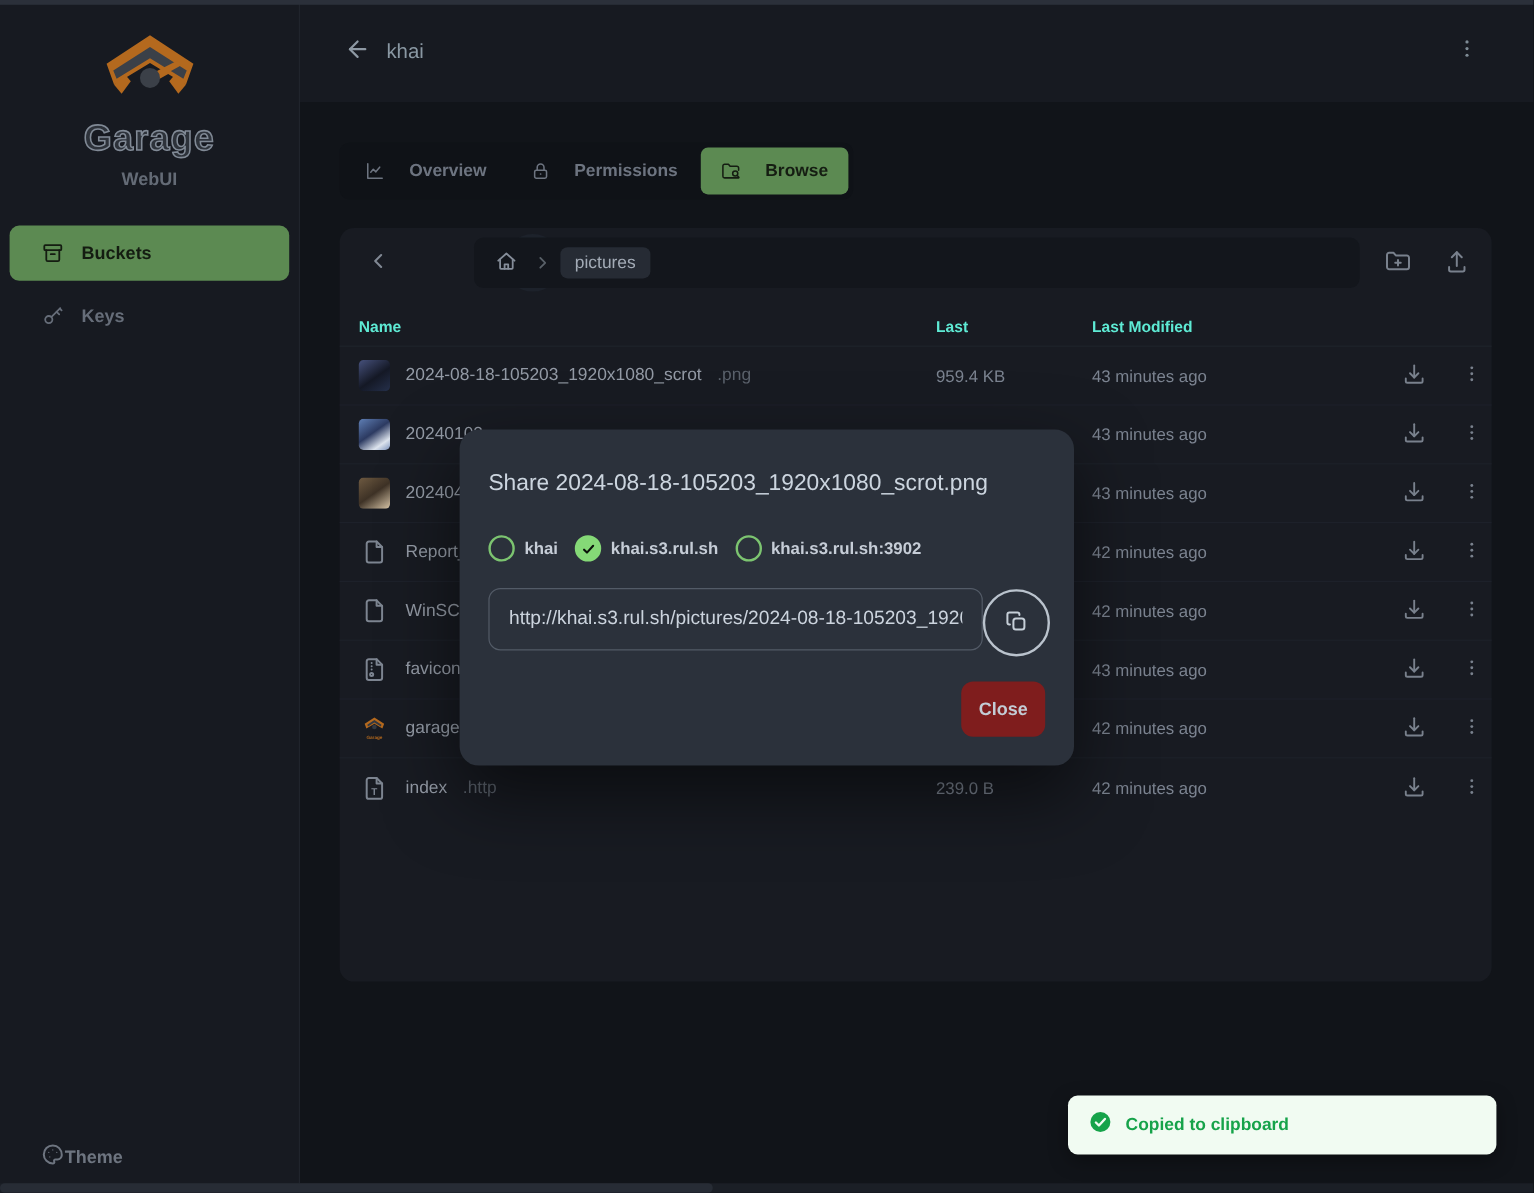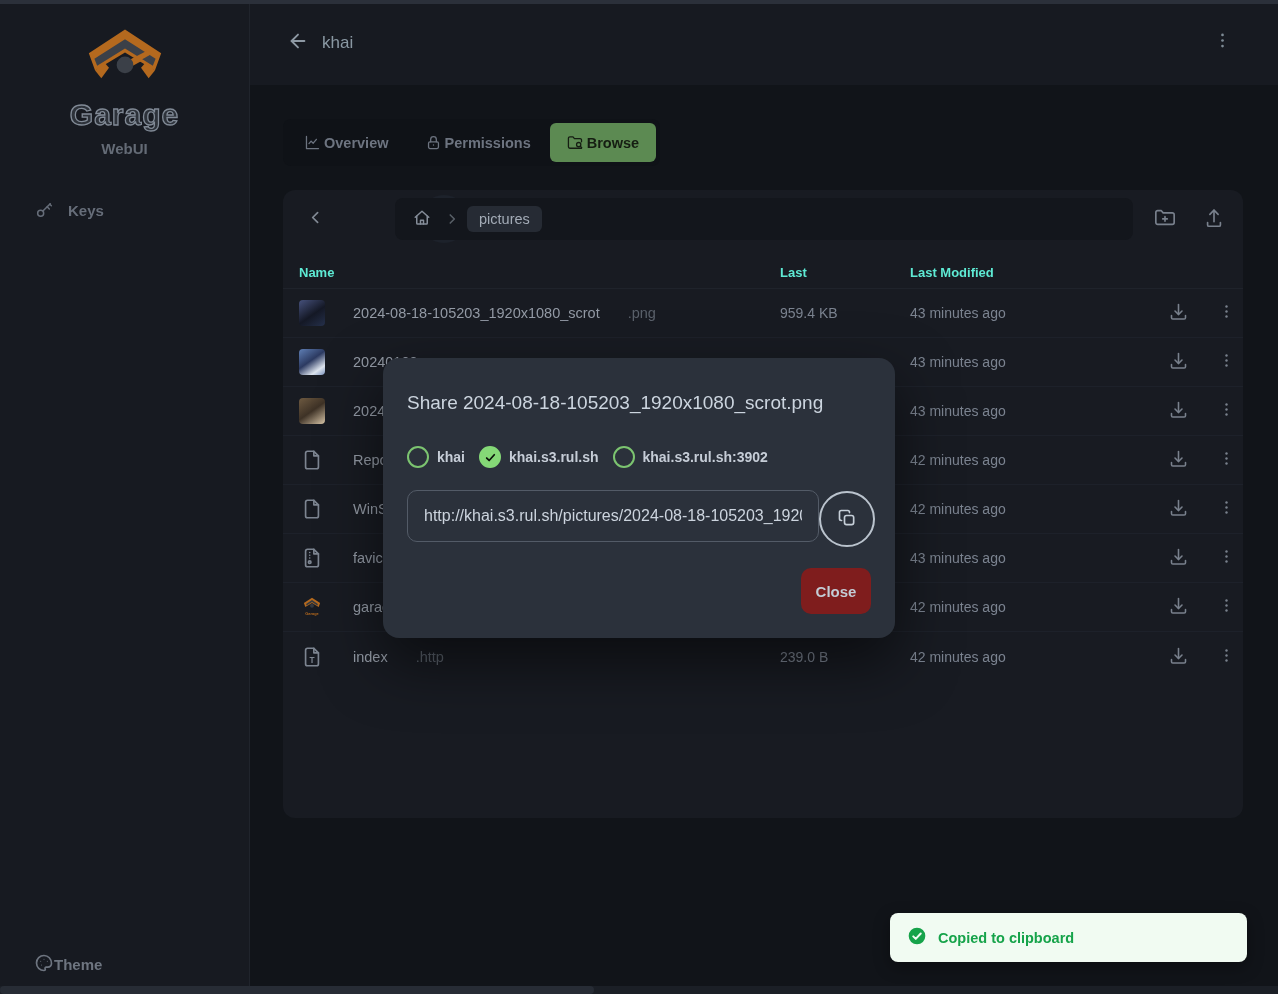--- a/index.html
+++ b/index.html
@@ -55,21 +55,21 @@
     color:#7e8b95; cursor:pointer; }
   .kebab-btn svg { width:19px; height:19px; }
 
   
   .tabbar {
     position:absolute; left:283px; top:119px; height:47px;
     display:inline-flex; align-items:center; gap:2px;
     background:#0f1217; border-radius:8px; padding:4px; z-index:1;
   }
   .tab {
-    display:flex; align-items:center; gap:3px; height:39px; padding:0 17px;
+    display:flex; align-items:center; gap:20px; height:39px; padding:0 17px;
     border-radius:6px; color:#6d7480; font-size:14.5px; font-weight:600; cursor:pointer;
     border:none; background:transparent;
   }
   .tab svg { width:17px; height:17px; }
   .tab.active { background:#5c8a52; color:#151d12; }
 
   
   .card {
     position:absolute; left:283px; top:190px; width:960px; height:628px;
     background:#181b22; border-radius:12px;
@@ -110,21 +110,21 @@
   .tool-btn.newfolder { right:58px; }
   .tool-btn.upload { right:9px; }
 
   
   .table { margin-top:8px; }
   .trow { display:grid; grid-template-columns:481px 130px 270px 1fr; align-items:center; }
   .thead { height:33px; border-bottom:1px solid #1f232b; }
   .thead .cell { font-size:13px; font-weight:700; color:#5eead4; padding-left:16px; }
   .file-row { height:49px; border-bottom:1px solid #1d212a; cursor:pointer; }
   .file-row:last-child { border-bottom:none; }
-  .name-cell { display:flex; align-items:center; gap:28px; padding-left:16px; overflow:hidden; white-space:nowrap;text-align:right; }
+  .name-cell { display:flex; align-items:center; gap:13px; padding-left:16px; overflow:hidden; white-space:nowrap;text-align:right; }
   .row-icon { width:26px; height:26px; flex:none; display:flex; align-items:center; justify-content:center; color:#7d8591; }
   .row-icon svg { width:22px; height:22px; }
   .thumb { width:26px; height:26px; border-radius:4px; }
   .thumb-screenshot { background:linear-gradient(145deg,#46517c 0%,#141825 55%,#25304b 100%); }
   .thumb-art-blue { background:linear-gradient(145deg,#5f7fb5 0%,#2c3a61 45%,#dde4ee 78%,#7c93bd 100%); }
   .thumb-art-warm { background:linear-gradient(145deg,#6e5a41 0%,#3e3226 50%,#c9b79b 95%); }
   .fname { font-size:14.5px; color:#939aa5; }
   .fext { font-size:14.5px; color:#5a616b; }
   .size-cell, .mod-cell { font-size:14px; color:#7b8390; padding-left:16px; }
   .actions-cell { display:flex; justify-content:flex-end; align-items:center; gap:20px; padding-right:15px; }
@@ -197,20 +197,30 @@
       <path fill="#b4691e" d="M17 64 L30 52 L37 60 L26 75 Z"></path>
       <path fill="#b4691e" d="M103 64 L90 52 L83 60 L94 75 Z"></path>
       <path fill="#3b4048" d="M60 19 L104 47 L100 57 L60 32.5 L20 57 L16 47 Z"></path>
       <path fill="#b4691e" d="M66 49 L93 35 L97 41 L70 56 Z"></path>
       <circle cx="60" cy="56" r="12" fill="#3b4048"></circle>
     </svg>
     <div class="logo-title">Garage</div>
     <div class="logo-sub">WebUI</div>
   </div>
   <div class="nav" id="sidebar-nav">
+      <div class="nav-item active">
+    <span class="nav-ic" style="display: flex;">
+          <svg viewBox="0 0 24 24" fill="none" stroke="currentColor" stroke-width="1.8" stroke-linecap="round" stroke-linejoin="round" style="width: 20px; height: 20px;">
+            <rect x="3.5" y="4" width="17" height="5" rx="1"></rect>
+            <path d="M5.5 9v9.5a1.5 1.5 0 0 0 1.5 1.5h10a1.5 1.5 0 0 0 1.5-1.5V9"></path>
+            <path d="M10 13h4"></path>
+          </svg>
+        </span>
+    <span class="nav-label">Buckets</span>
+  </div>
       <div class="nav-item">
     <span class="nav-ic" style="display: flex;">
           <svg viewBox="0 0 24 24" fill="none" stroke="currentColor" stroke-width="1.8" stroke-linecap="round" stroke-linejoin="round" style="width: 20px; height: 20px;">
             <circle cx="8" cy="16" r="3.6"></circle>
             <path d="m10.7 13.3 8.8-8.8"></path>
             <path d="m15.8 8.2 2.6 2.6"></path>
             <path d="m19 5 1.8 1.8"></path>
           </svg>
         </span>
     <span class="nav-label">Keys</span>

